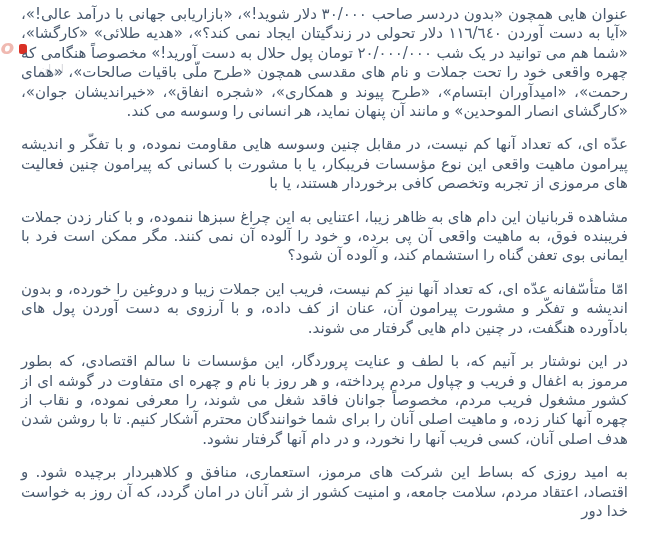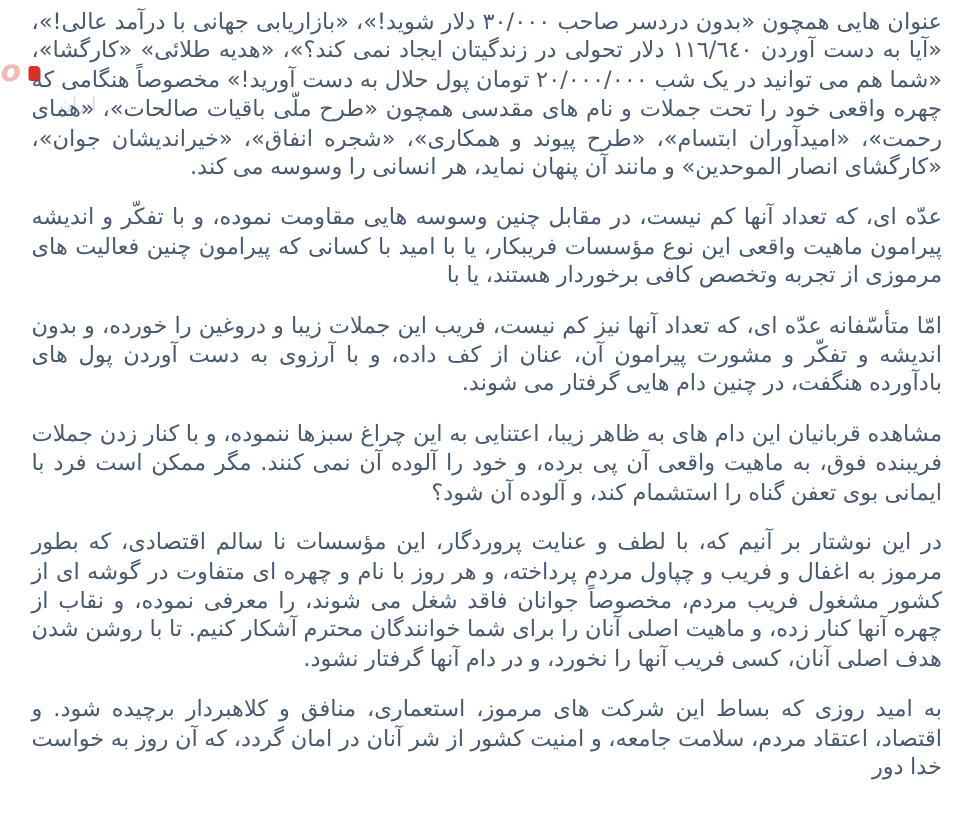--- a/index.html
+++ b/index.html
@@ -77,20 +77,20 @@
   <div class="watermark">
     <div class="wm-logo-row">
       <span class="wm-logo">So</span>
       <span class="wm-accent"></span>
     </div>
     <div class="wm-sub">ایران</div>
   </div>
 
   <div class="doc-body">
     <p class="para">عنوان هایی همچون «بدون دردسر صاحب ٣٠/٠٠٠ دلار شوید!»، «بازاریابی جهانی با درآمد عالی!»، «آیا به دست آوردن ١١٦/٦٤٠ دلار تحولی در زندگیتان ایجاد نمی کند؟»، «هدیه طلائی» «کارگشا»، «شما هم می توانید در یک شب ٢٠/٠٠٠/٠٠٠ تومان پول حلال به دست آورید!» مخصوصاً هنگامی که چهره واقعی خود را تحت جملات و نام های مقدسی همچون «طرح ملّی باقیات صالحات»، «همای رحمت»، «امیدآوران ابتسام»، «طرح پیوند و همکاری»، «شجره انفاق»، «خیراندیشان جوان»، «کارگشای انصار الموحدین» و مانند آن پنهان نماید، هر انسانی را وسوسه می کند.</p>
-    <p class="para">عدّه ای، که تعداد آنها کم نیست، در مقابل چنین وسوسه هایی مقاومت نموده، و با تفکّر و اندیشه پیرامون ماهیت واقعی این نوع مؤسسات فریبکار، یا با امید با کسانی که پیرامون چنین فعالیت های مرموزی از تجربه وتخصص کافی برخوردار هستند، یا با</p>
+    <p class="para">عدّه ای، که تعداد آنها کم نیست، در مقابل چنین وسوسه هایی مقاومت نموده، و با تفکّر و اندیشه پیرامون ماهیت واقعی این نوع مؤسسات فریبکار، یا با مشورت با کسانی که پیرامون چنین فعالیت های مرموزی از تجربه وتخصص کافی برخوردار هستند، یا با</p>
+    <p class="para">مشاهده قربانیان این دام های به ظاهر زیبا، اعتنایی به این چراغ سبزها ننموده، و با کنار زدن جملات فریبنده فوق، به ماهیت واقعی آن پی برده، و خود را آلوده آن نمی کنند. مگر ممکن است فرد با ایمانی بوی تعفن گناه را استشمام کند، و آلوده آن شود؟</p>
     <p class="para">امّا متأسّفانه عدّه ای، که تعداد آنها نیز کم نیست، فریب این جملات زیبا و دروغین را خورده، و بدون اندیشه و تفکّر و مشورت پیرامون آن، عنان از کف داده، و با آرزوی به دست آوردن پول های بادآورده هنگفت، در چنین دام هایی گرفتار می شوند.</p>
-    <p class="para">مشاهده قربانیان این دام های به ظاهر زیبا، اعتنایی به این چراغ سبزها ننموده، و با کنار زدن جملات فریبنده فوق، به ماهیت واقعی آن پی برده، و خود را آلوده آن نمی کنند. مگر ممکن است فرد با ایمانی بوی تعفن گناه را استشمام کند، و آلوده آن شود؟</p>
     <p class="para">در این نوشتار بر آنیم که، با لطف و عنایت پروردگار، این مؤسسات نا سالم اقتصادی، که بطور مرموز به اغفال و فریب و چپاول مردم پرداخته، و هر روز با نام و چهره ای متفاوت در گوشه ای از کشور مشغول فریب مردم، مخصوصاً جوانان فاقد شغل می شوند، را معرفی نموده، و نقاب از چهره آنها کنار زده، و ماهیت اصلی آنان را برای شما خوانندگان محترم آشکار کنیم. تا با روشن شدن هدف اصلی آنان، کسی فریب آنها را نخورد، و در دام آنها گرفتار نشود.</p>
     <p class="para">به امید روزی که بساط این شرکت های مرموز، استعماری، منافق و کلاهبردار برچیده شود. و اقتصاد، اعتقاد مردم، سلامت جامعه، و امنیت کشور از شر آنان در امان گردد، که آن روز به خواست خدا دور</p>
   </div>
 
 </div>
 
 </body></html>

